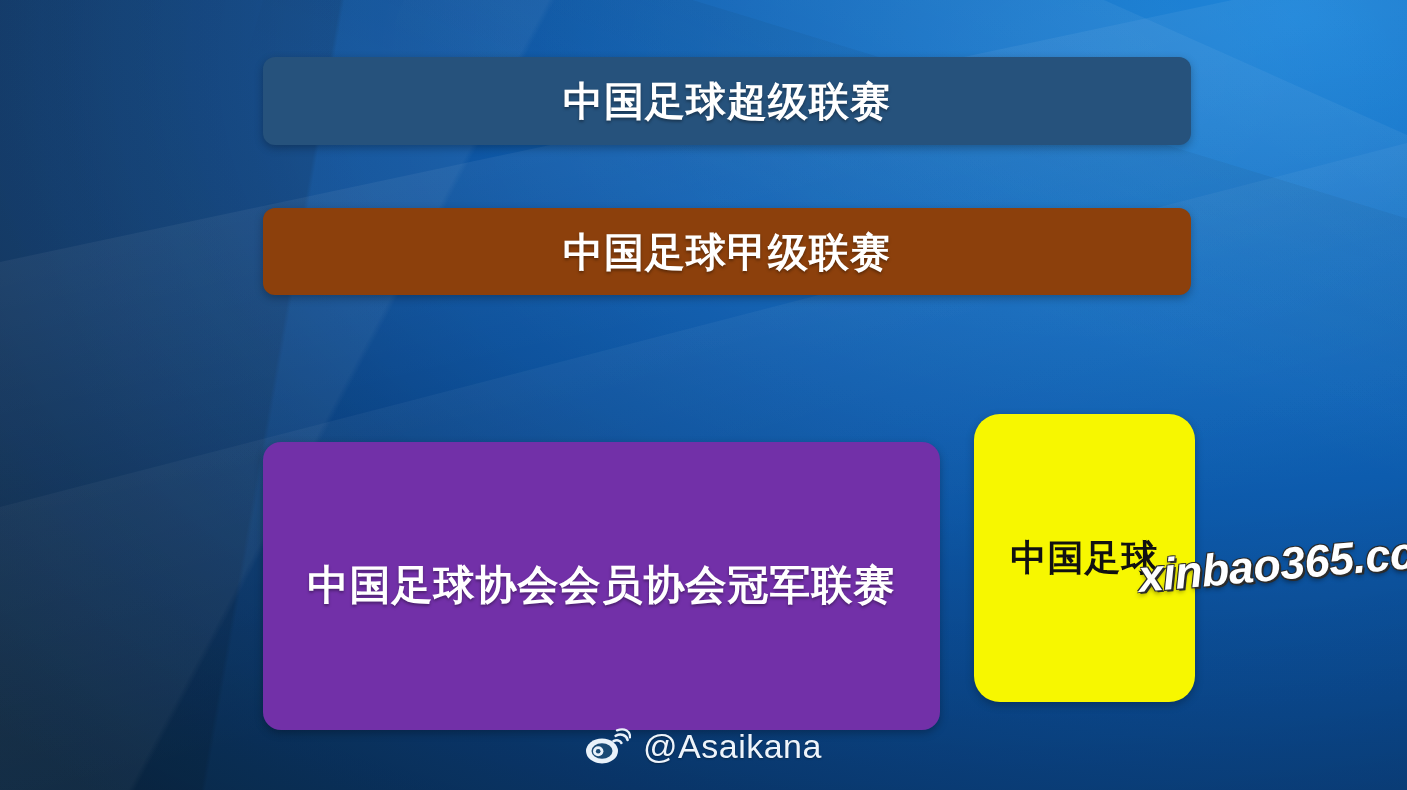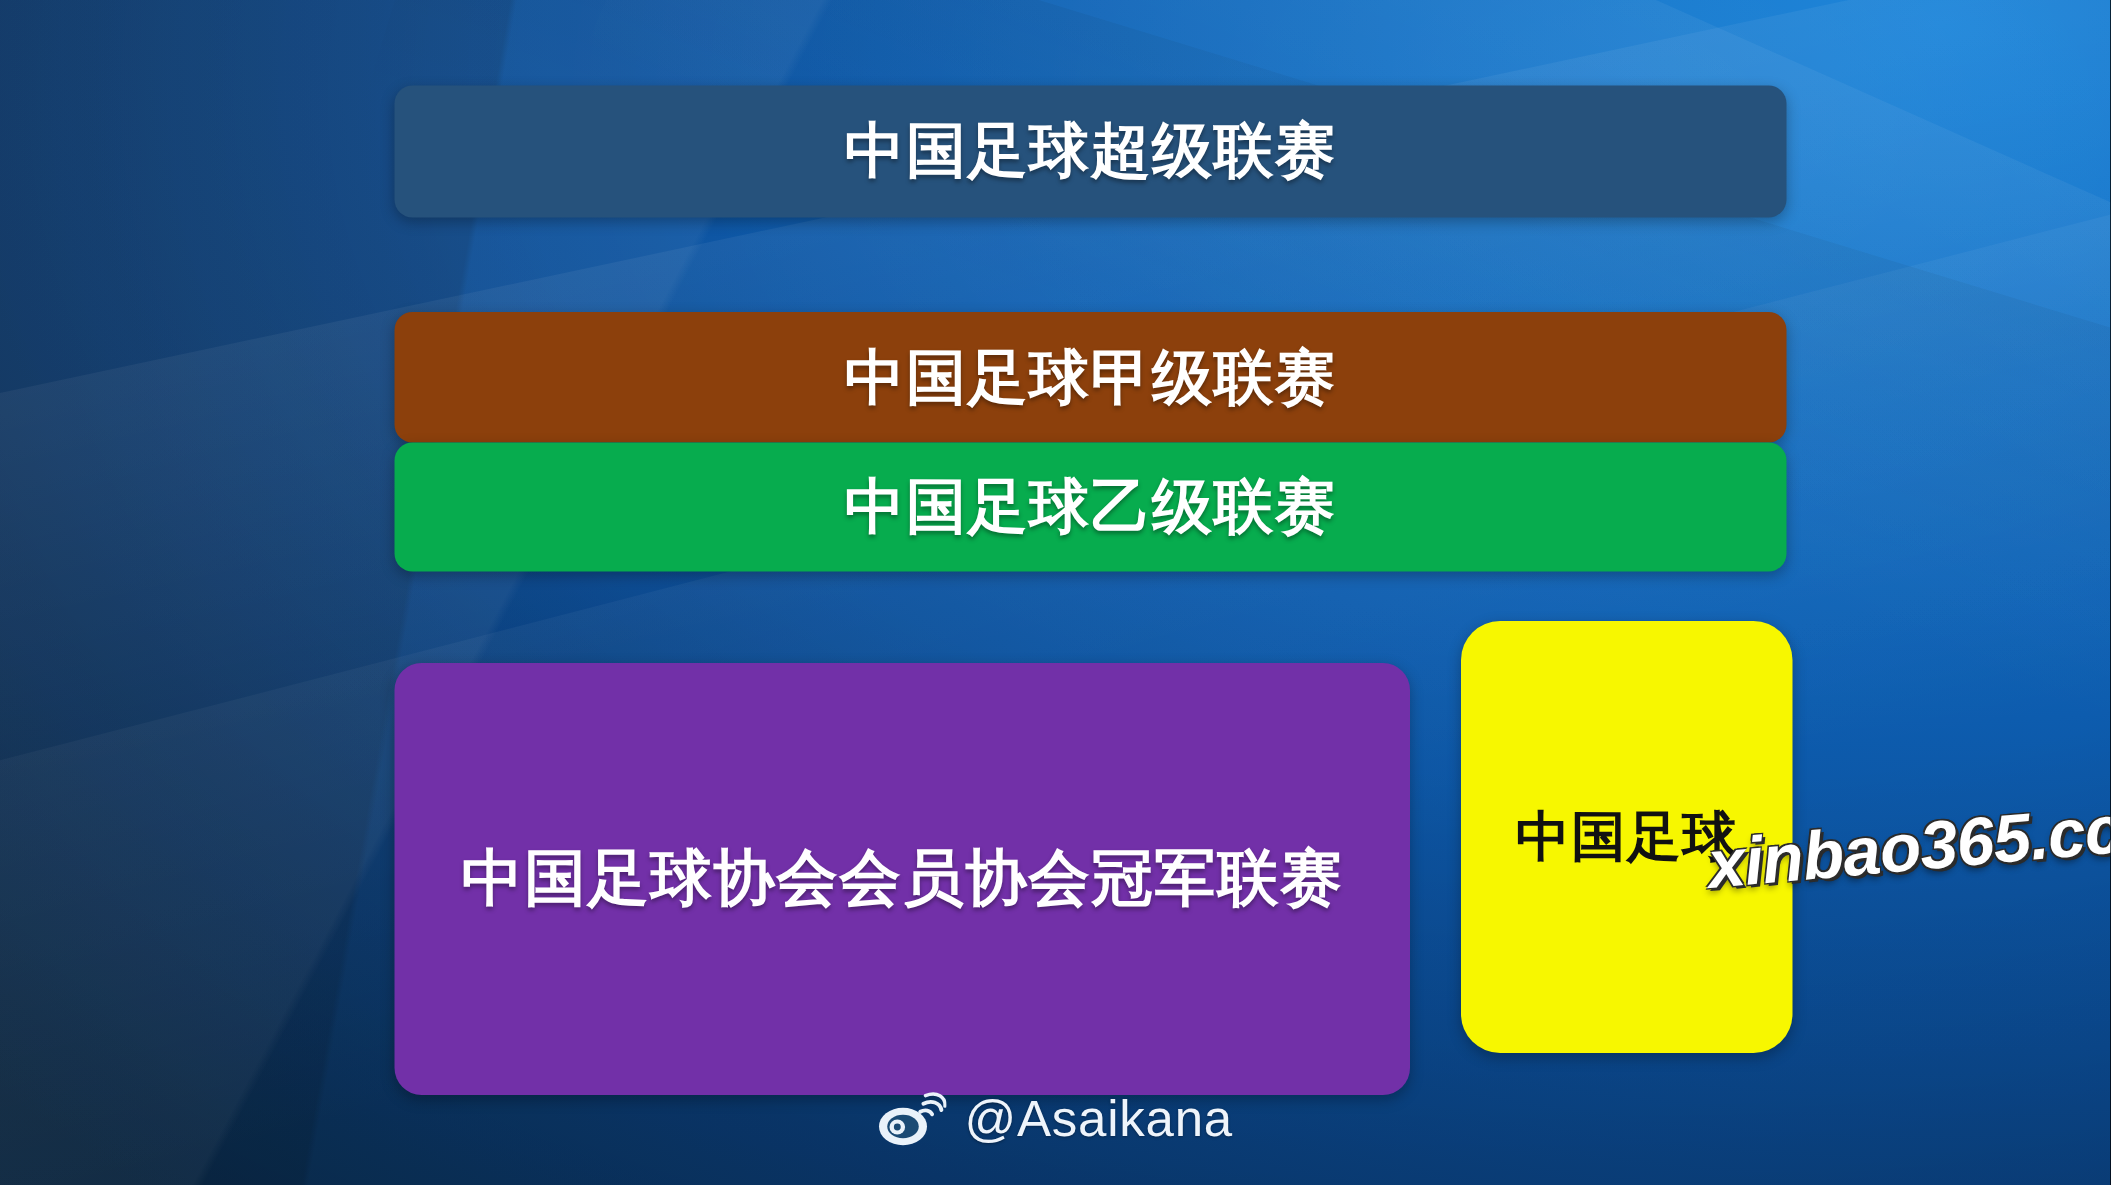--- a/index.html
+++ b/index.html
@@ -152,23 +152,20 @@
   <div class="vignette"></div>
 
   <div class="bar" id="tier-csl">
     <span class="bar-label">中国足球超级联赛</span>
   </div>
 
   <div class="bar" id="tier-cl1">
     <span class="bar-label">中国足球甲级联赛</span>
   </div>
 
-  <div class="bar" id="tier-cl2">
-    <span class="bar-label">中国足球乙级联赛</span>
-  </div>
 
   <div class="bar" id="tier-cmcl">
     <span class="bar-label">中国足球协会会员协会冠军联赛</span>
   </div>
 
   <div class="bar" id="tier-u21">
     <span class="bar-label"><span>中国足球</span><br></span>
   </div>
 
   <div id="credit">

